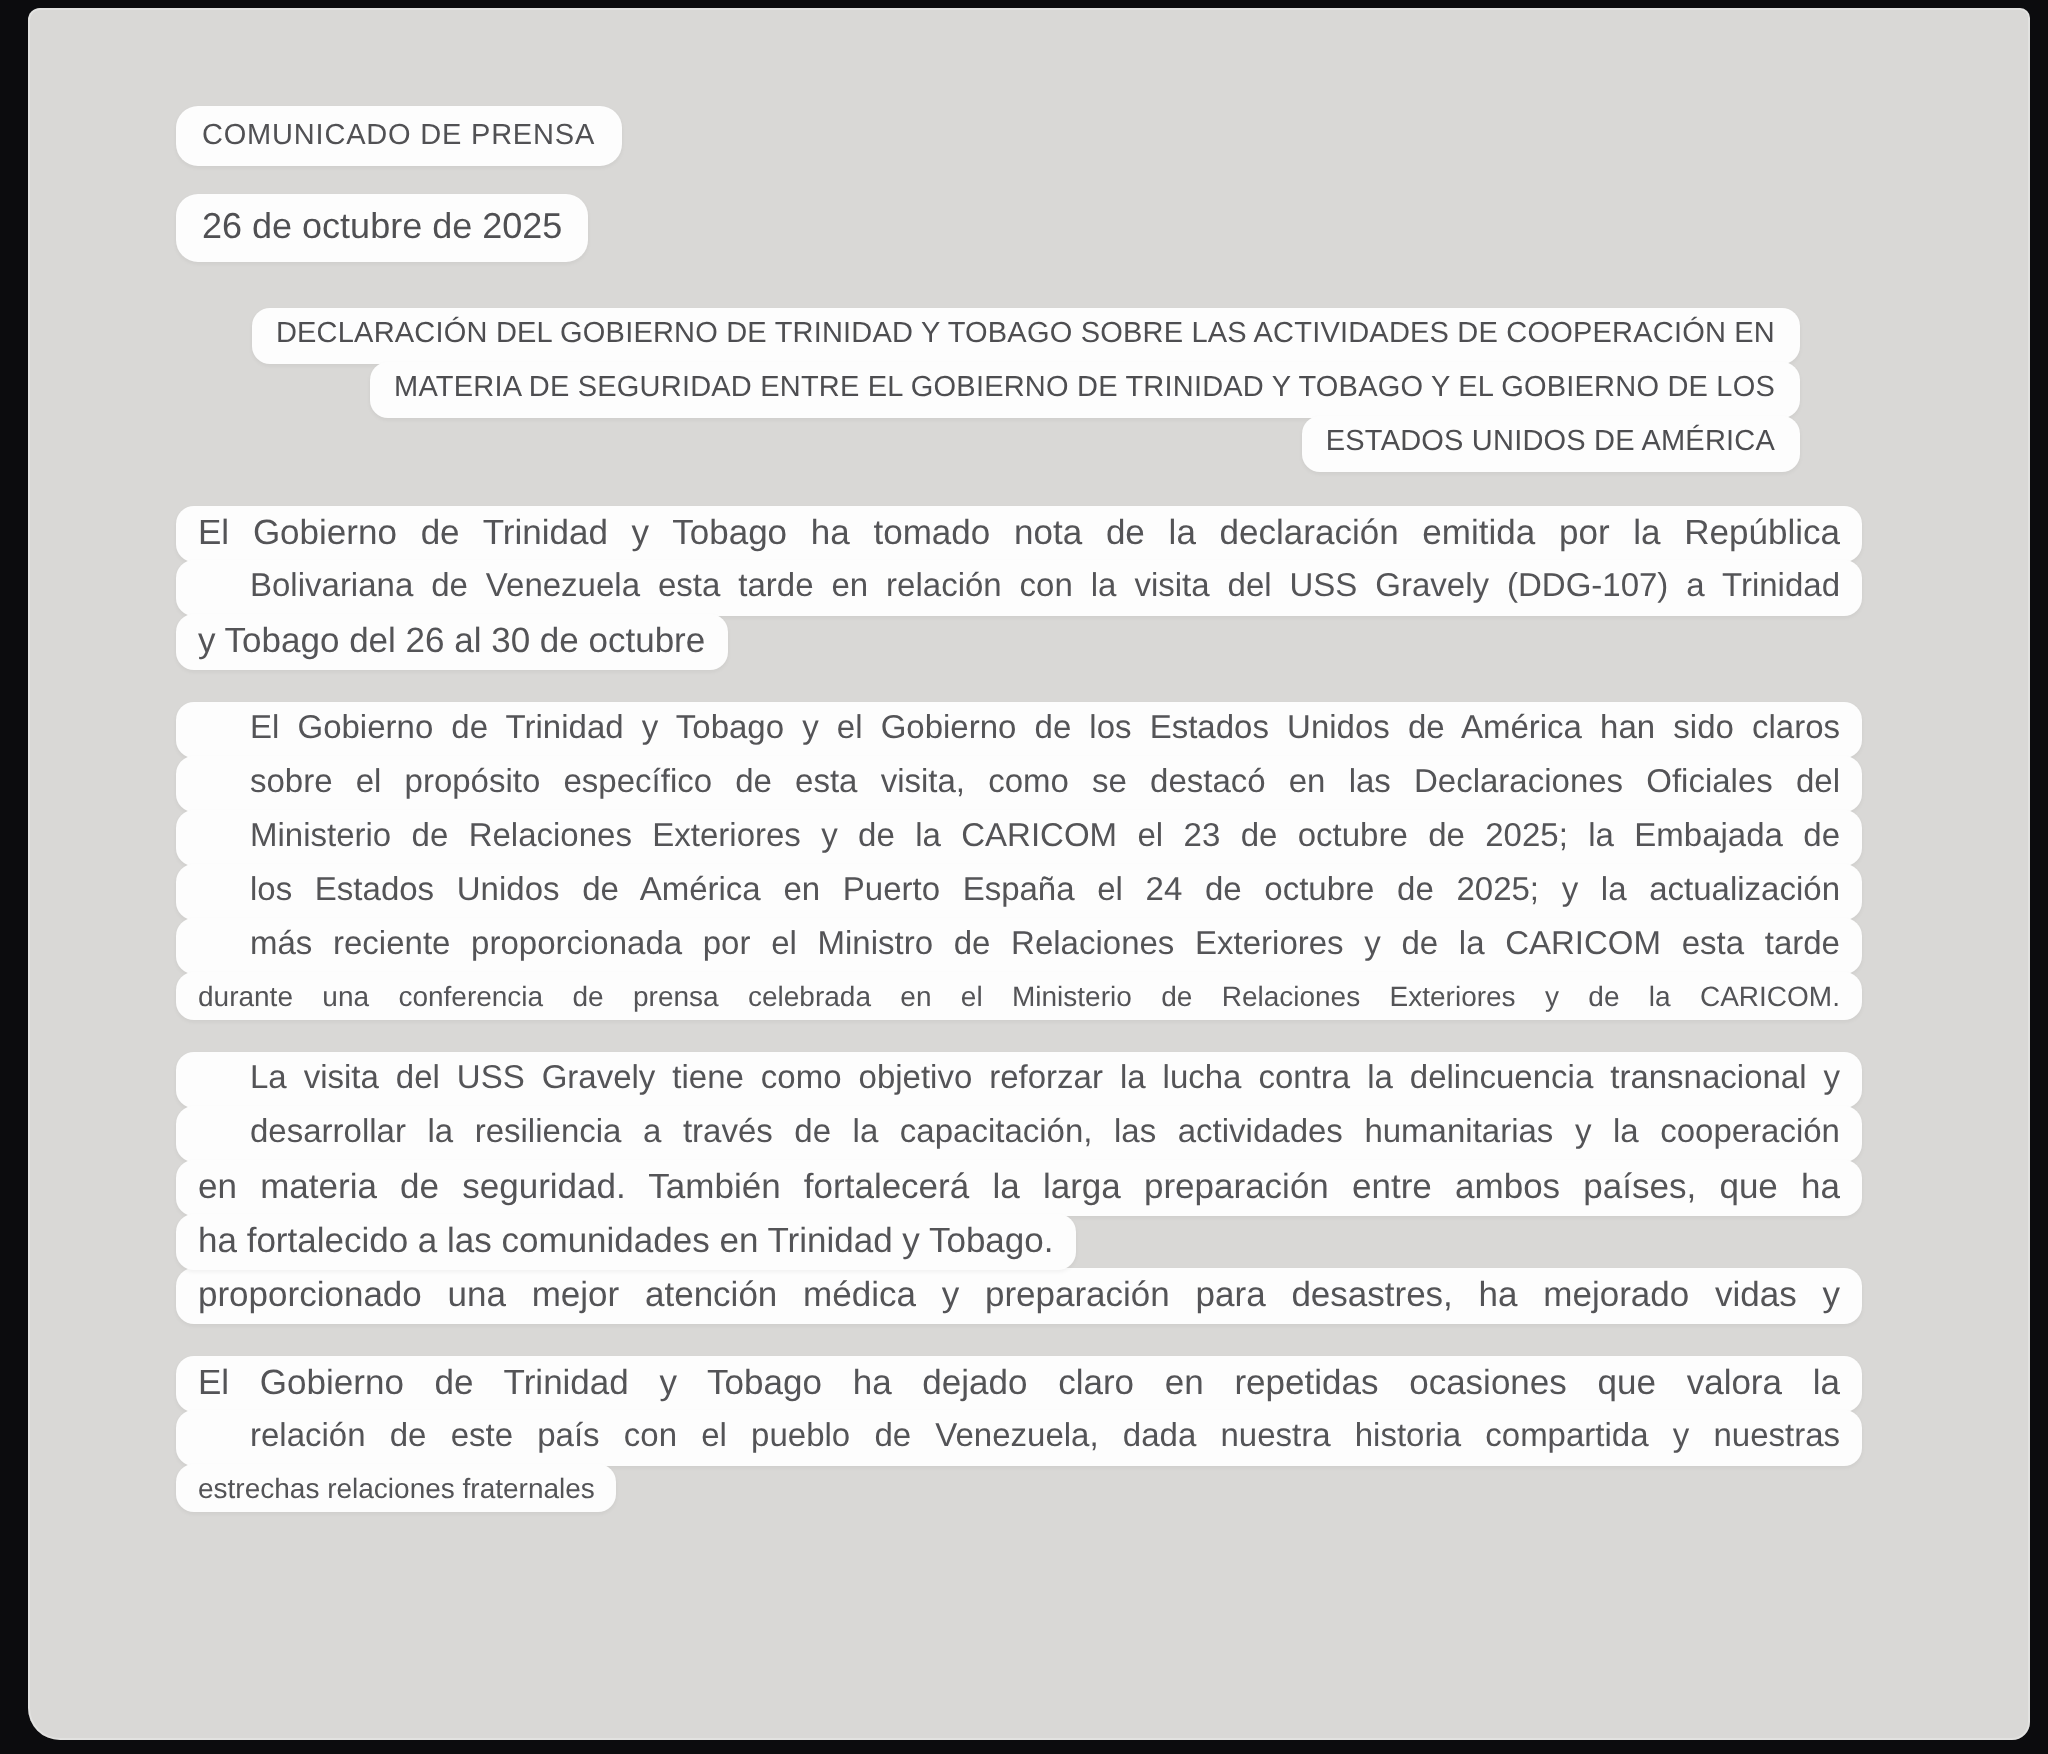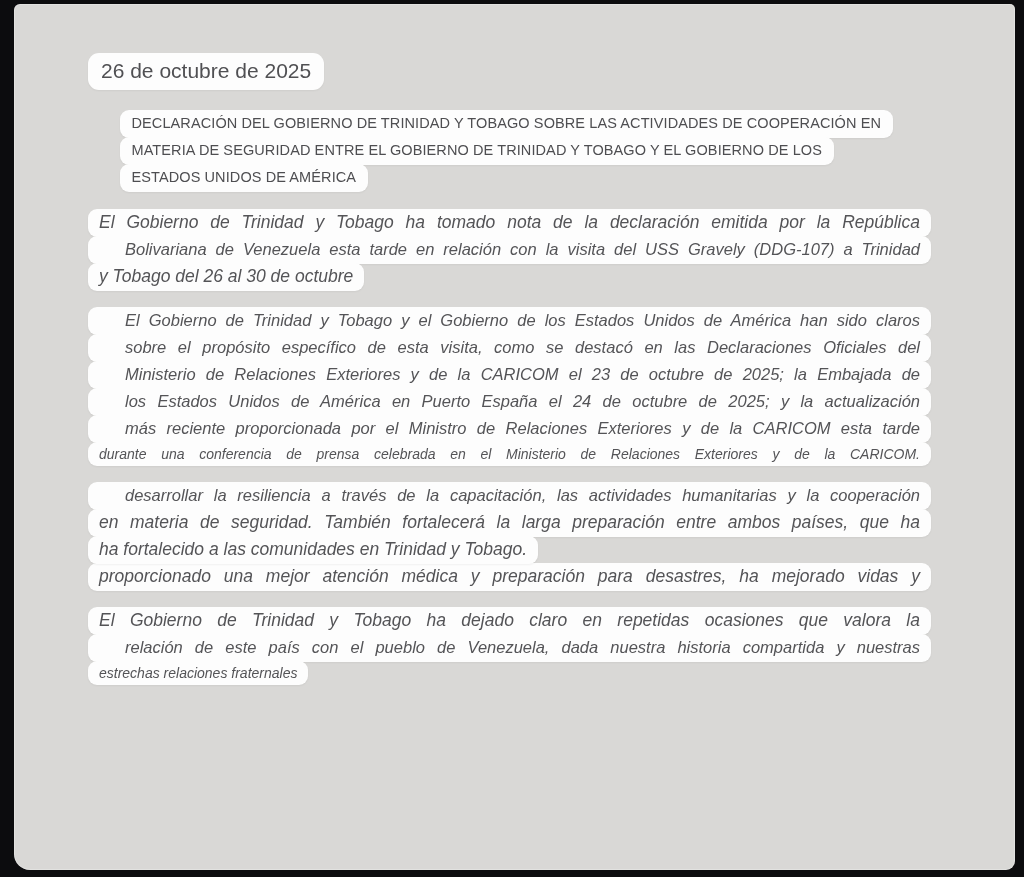--- a/index.html
+++ b/index.html
@@ -24,44 +24,44 @@
     box-shadow:0 1px 2px rgba(0,0,0,0.05);
   }
   .kicker{
     font-size:14.5px;
     letter-spacing:.4px;
     padding:7px 13px;
     margin-bottom:14px;
     color:#515154;
   }
   .date{
-    font-size:21px;
+    font-size:18px;
     padding:6px 13px 7px;
-    margin-bottom:8px;
+    margin-bottom:23px;
     color:#505053;
   }
   .title{
-    text-align:left;
+    text-align:right;
     width:780px;
-    margin:12px auto 19px;
+    margin:0 auto 19px;
     line-height:25px;
   }
   .tpill{
     display:inline-block;
     background:#fdfdfd;
     border-radius:9px;
     padding:1px 12px 2px;
     margin-bottom:-1px;
     font-size:14.5px;
     letter-spacing:.1px;
     color:#4e4e51;
     box-shadow:0 1px 2px rgba(0,0,0,0.05);
   }
   .para{margin-bottom:17px;}
-  .line{margin-top:-1px;font-style:italic;}
+  .line{margin-top:-1px;}
   .lpill{
     display:inline-block;
     box-sizing:border-box;
     background:#fdfdfd;
     border-radius:9px;
     padding:4px 11px 5px;
     font-size:17.5px;
     line-height:19px;
     color:#545457;
     box-shadow:0 1px 2px rgba(0,0,0,0.05);
@@ -79,20 +79,23 @@
   }
   .line.tight .lpill{
     font-size:16.5px;
     padding-left:37px;
   }
 </style>
 </head>
 <body>
 
 <div class="panel">
+  <div>
+    <span class="pill kicker">COMUNICADO DE PRENSA</span>
+  </div>
   <div>
     <span class="pill date">26 de octubre de 2025</span>
   </div>
   <div class="title"><span class="tpill">DECLARACIÓN DEL GOBIERNO DE TRINIDAD Y TOBAGO SOBRE LAS ACTIVIDADES DE COOPERACIÓN EN</span><span class="tpill">MATERIA DE SEGURIDAD ENTRE EL GOBIERNO DE TRINIDAD Y TOBAGO Y EL GOBIERNO DE LOS</span><span class="tpill">ESTADOS UNIDOS DE AMÉRICA</span></div>
   <div>
       <div class="para">
         <div class="line full">
           <span class="lpill">El Gobierno de Trinidad y Tobago ha tomado nota de la declaración emitida por la República</span>
         </div>
         <div class="line full tight">
@@ -115,20 +118,23 @@
         </div>
         <div class="line full tight">
           <span class="lpill">más reciente proporcionada por el Ministro de Relaciones Exteriores y de la CARICOM esta tarde</span>
         </div>
         <div class="line full sm">
           <span class="lpill">durante una conferencia de prensa celebrada en el Ministerio de Relaciones Exteriores y de la CARICOM.</span>
         </div>
       </div>
       <div class="para">
         <div class="line full tight">
+          <span class="lpill">La visita del USS Gravely tiene como objetivo reforzar la lucha contra la delincuencia transnacional y</span>
+        </div>
+        <div class="line full tight">
           <span class="lpill">desarrollar la resiliencia a través de la capacitación, las actividades humanitarias y la cooperación</span>
         </div>
         <div class="line full">
           <span class="lpill">en materia de seguridad. También fortalecerá la larga preparación entre ambos países, que ha</span>
         </div>
         <div class="line"><span class="lpill">ha fortalecido a las comunidades en Trinidad y Tobago.</span></div>
         <div class="line full">
           <span class="lpill">proporcionado una mejor atención médica y preparación para desastres, ha mejorado vidas y</span>
         </div>
       </div>

